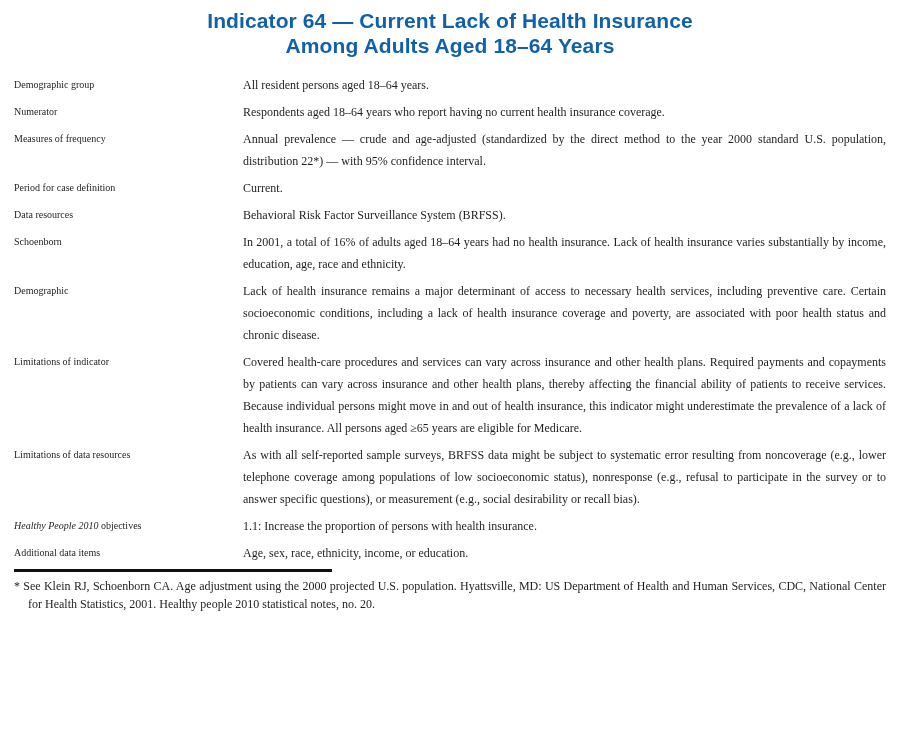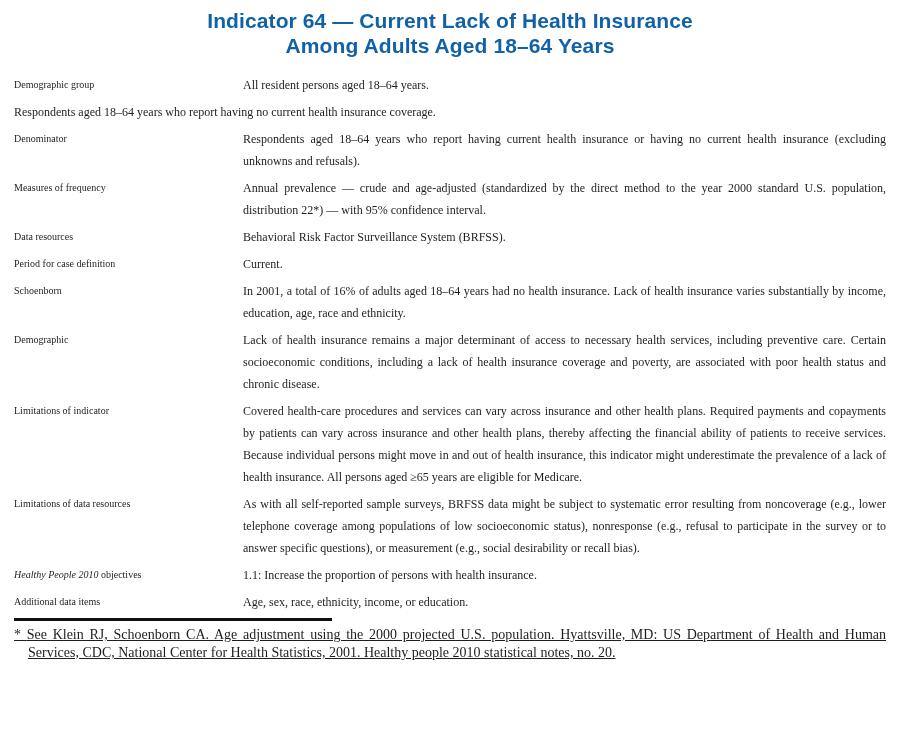--- a/index.html
+++ b/index.html
@@ -46,62 +46,58 @@
   }
   .hp-italic{font-style:italic;margin-top:48px;}
   .rule{
     width:318px;height:3px;background:#111111;
     margin:1px 0 5px 0;
   }
   .footnote{
     margin:0;
     padding-left:14px;
     text-indent:-14px;
-    font-size:14px;
+    font-size:12px;
     line-height:18px;
     text-align:justify;
-    text-decoration:underline;
   }
 </style>
 </head>
 <body>
 
 <div class="page">
 
   <h1 class="doc-title"><span>Indicator 64 — Current Lack of Health Insurance</span><br><span>Among Adults Aged 18–64 Years</span></h1>
 
   <div class="def-table">
 
     <div class="row">
       <div class="label">Demographic group</div>
       <div class="value">All resident persons aged 18–64 years.</div>
     </div>
 
     <div class="row">
+      <div class="label">Numerator</div>
       <div class="value">Respondents aged 18–64 years who report having no current health insurance coverage.</div>
     </div>
 
-    <div class="row">
-      <div class="label">Denominator</div>
-      <div class="value">Respondents aged 18–64 years who report having current health insurance or having no current health insurance (excluding unknowns and refusals).</div>
-    </div>
 
     <div class="row">
       <div class="label">Measures of frequency</div>
       <div class="value">Annual prevalence — crude and age-adjusted (standardized by the direct method to the year 2000 standard U.S. population, distribution 22*) — with 95% confidence interval.</div>
     </div>
 
     <div class="row">
-      <div class="label">Data resources</div>
-      <div class="value">Behavioral Risk Factor Surveillance System (BRFSS).</div>
+      <div class="label">Period for case definition</div>
+      <div class="value">Current.</div>
     </div>
 
     <div class="row">
-      <div class="label">Period for case definition</div>
-      <div class="value">Current.</div>
+      <div class="label">Data resources</div>
+      <div class="value">Behavioral Risk Factor Surveillance System (BRFSS).</div>
     </div>
 
     <div class="row">
       <div class="label">Schoenborn</div>
       <div class="value">In 2001, a total of 16% of adults aged 18–64 years had no health insurance. Lack of health insurance varies substantially by income, education, age, race and ethnicity.</div>
     </div>
 
     <div class="row">
       <div class="label">Demographic</div>
       <div class="value">Lack of health insurance remains a major determinant of access to necessary health services, including preventive care. Certain socioeconomic conditions, including a lack of health insurance coverage and poverty, are associated with poor health status and chronic disease.</div>

